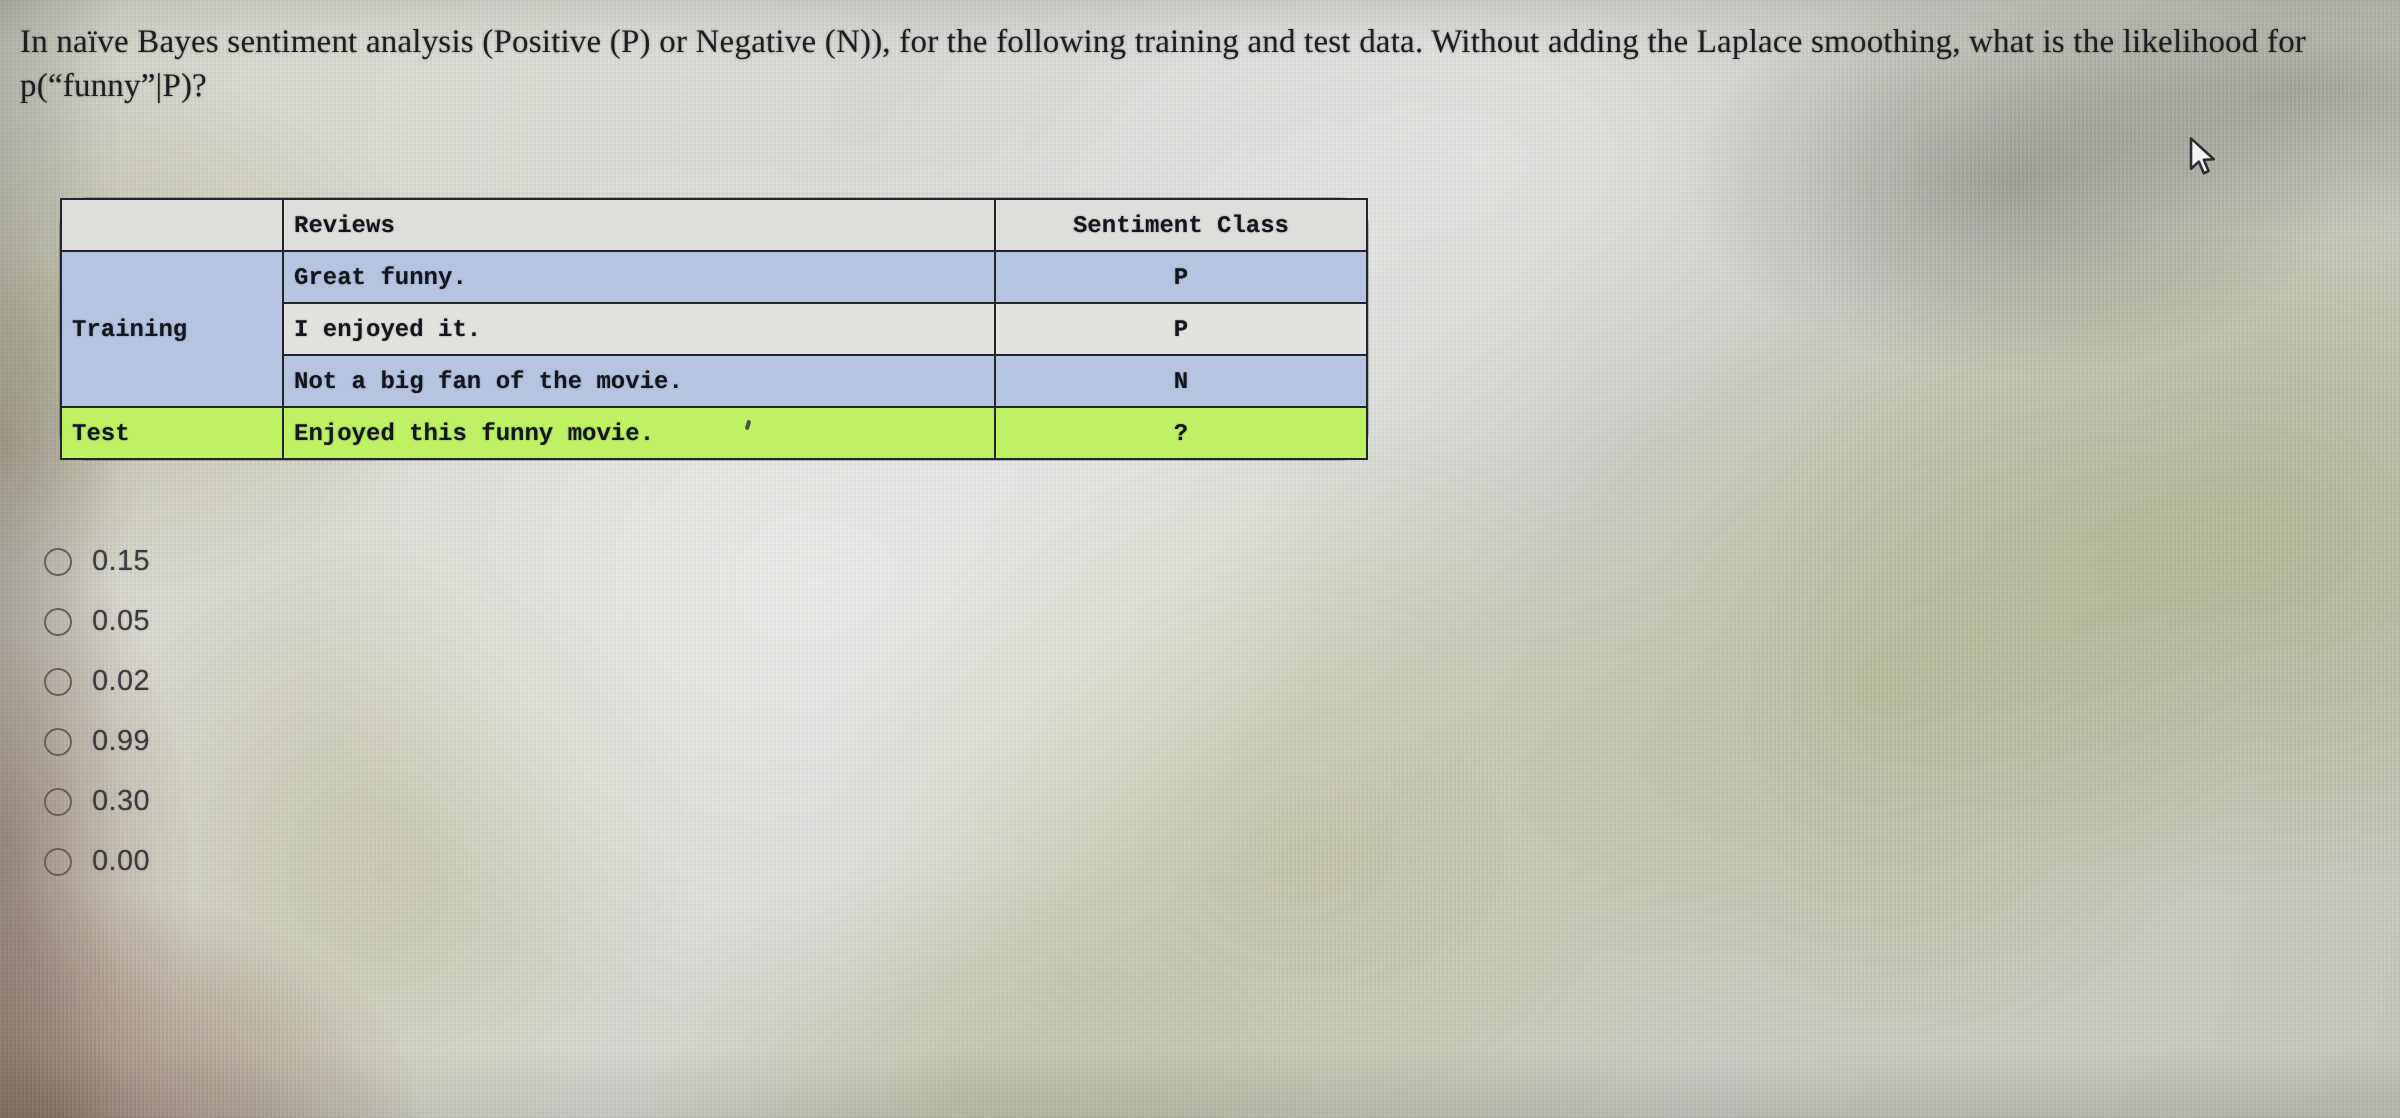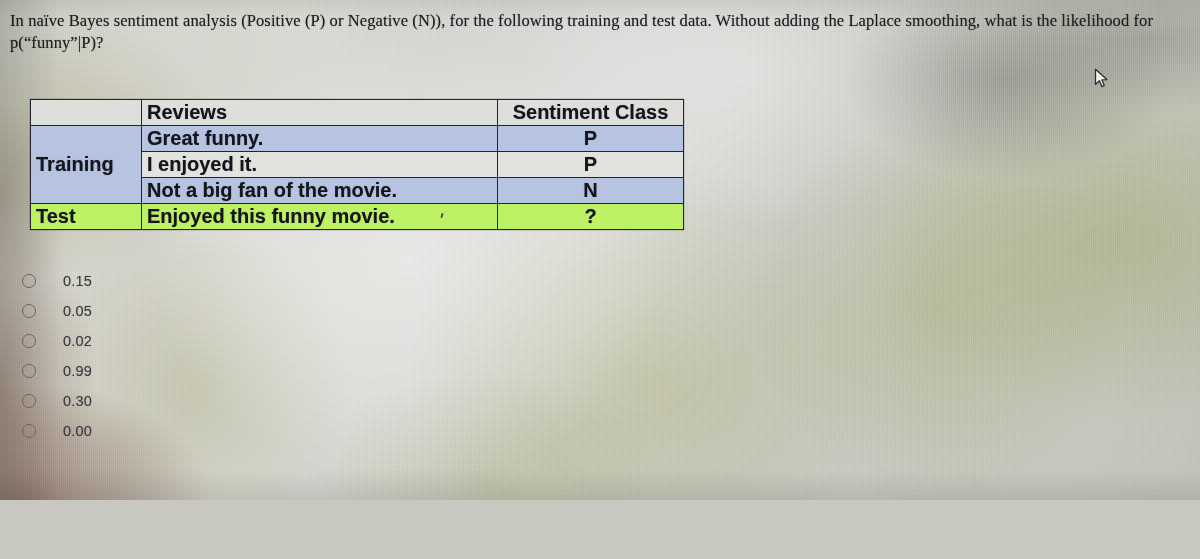--- a/index.html
+++ b/index.html
@@ -10,21 +10,21 @@
     width: 1200px;
     height: 559px;
     overflow: hidden;
     font-family: "Liberation Serif", serif;
     background: #c9c8c0;
   }
 
   #screen {
     position: relative;
     width: 1200px;
-    height: 500px;
+    height: 559px;
     overflow: hidden;
     background: #d2d2cd;
   }
 
   
   .bg-layer {
     position: absolute;
     inset: 0;
     pointer-events: none;
   }
@@ -119,25 +119,26 @@
     letter-spacing: 0.1px;
     text-shadow: 0 0 1.1px rgba(60,60,64,0.55);
   }
 
   
   #data-table {
     position: absolute;
     left: 30px;
     top: 99px;
     border-collapse: collapse;
-    font-family: Liberation Sans, sans-serif;
-    font-size: 20px;
+    font-family: Liberation Mono, monospace;
+    font-size: 12px;
     color: #15161d;
     table-layout: fixed;
     box-shadow: 0 0 0 0.5px rgba(20,20,30,0.25);
+    border-radius: 14px;
   }
   #data-table td, #data-table th {
     border: 1.6px solid #23242c;
     padding: 1px 5px;
     height: 23px;
     vertical-align: middle;
     font-weight: bold;
     text-shadow: 0 0 0.9px rgba(50,50,60,0.5);
   }
   .col-label  { width: 100px; }
@@ -170,21 +171,21 @@
   #options {
     position: absolute;
     left: 22px;
     top: 266px;
     width: 520px;
   }
   .option {
     display: flex;
     align-items: center;
     height: 30px;
-    gap: 27px;
+    gap: 10px;
   }
   .radio {
     width: 12px;
     height: 12px;
     border-radius: 50%;
     border: 1.4px solid #6a6257;
     background: transparent;
     flex: 0 0 auto;
     box-shadow: inset 0 0 0.5px rgba(255,255,255,0.4);
   }

